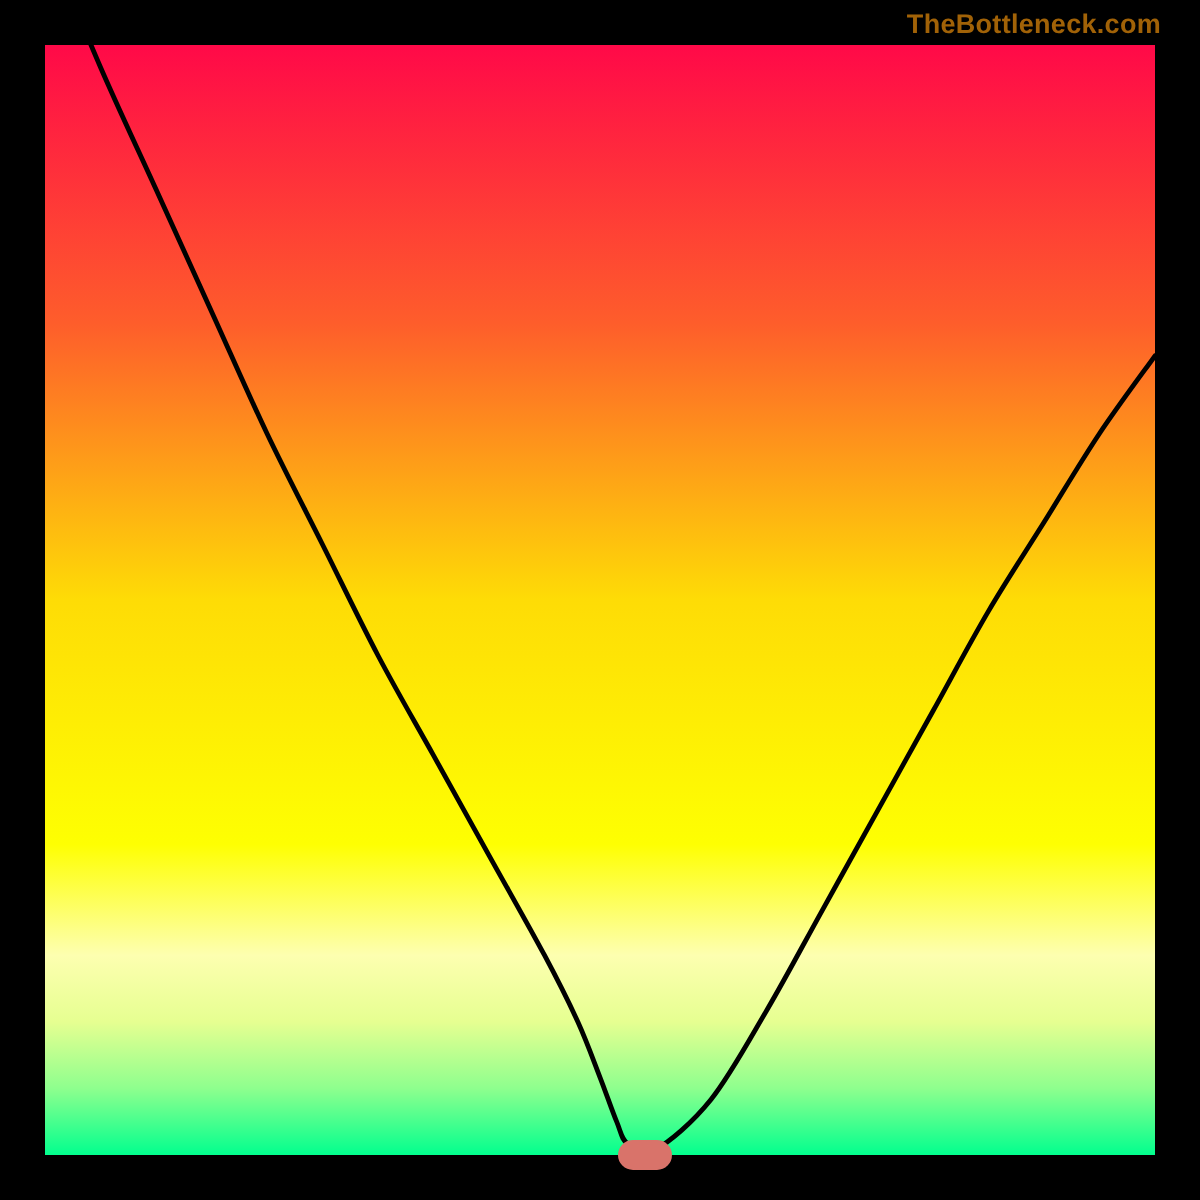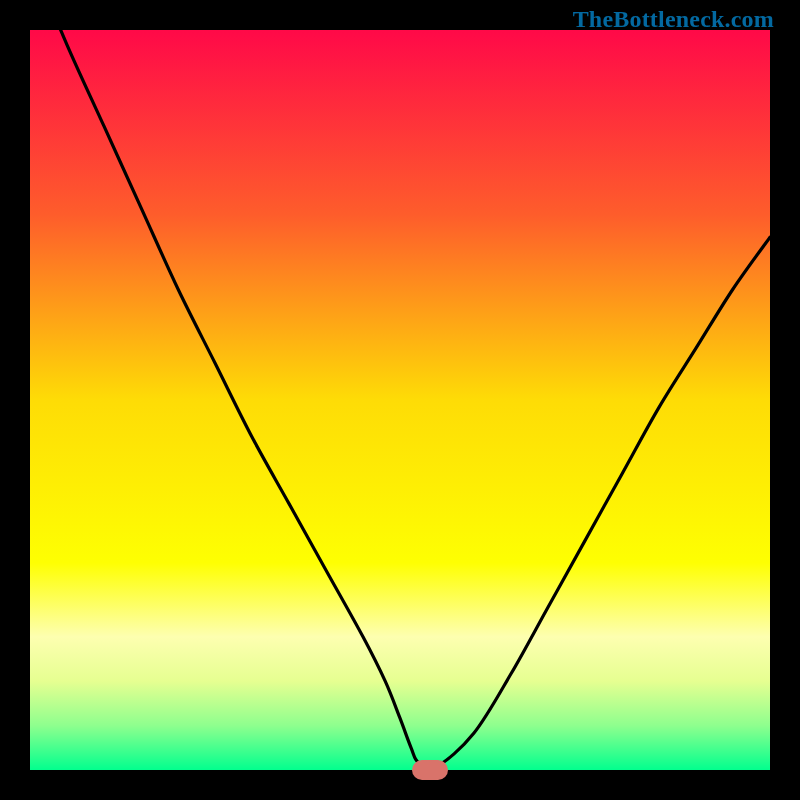--- a/index.html
+++ b/index.html
@@ -14,24 +14,24 @@
     position: absolute;
     left: 30px;
     top: 30px;
     width: 740px;
     height: 740px;
   }
   .watermark {
     position: absolute;
     top: 6px;
     right: 26px;
-    font-family: Liberation Serif, serif;
-    font-size: 24px;
+    font-family: Liberation Sans, sans-serif;
+    font-size: 18px;
     font-weight: bold;
-    color: #0369a1;
+    color: #a16207;
     letter-spacing: 0.2px;
   }
   svg { display: block; }
   .marker {
     position: absolute;
     width: 36px;
     height: 20px;
     border-radius: 10px;
     background: #d9736a;
     transform: translate(-50%, -50%);

